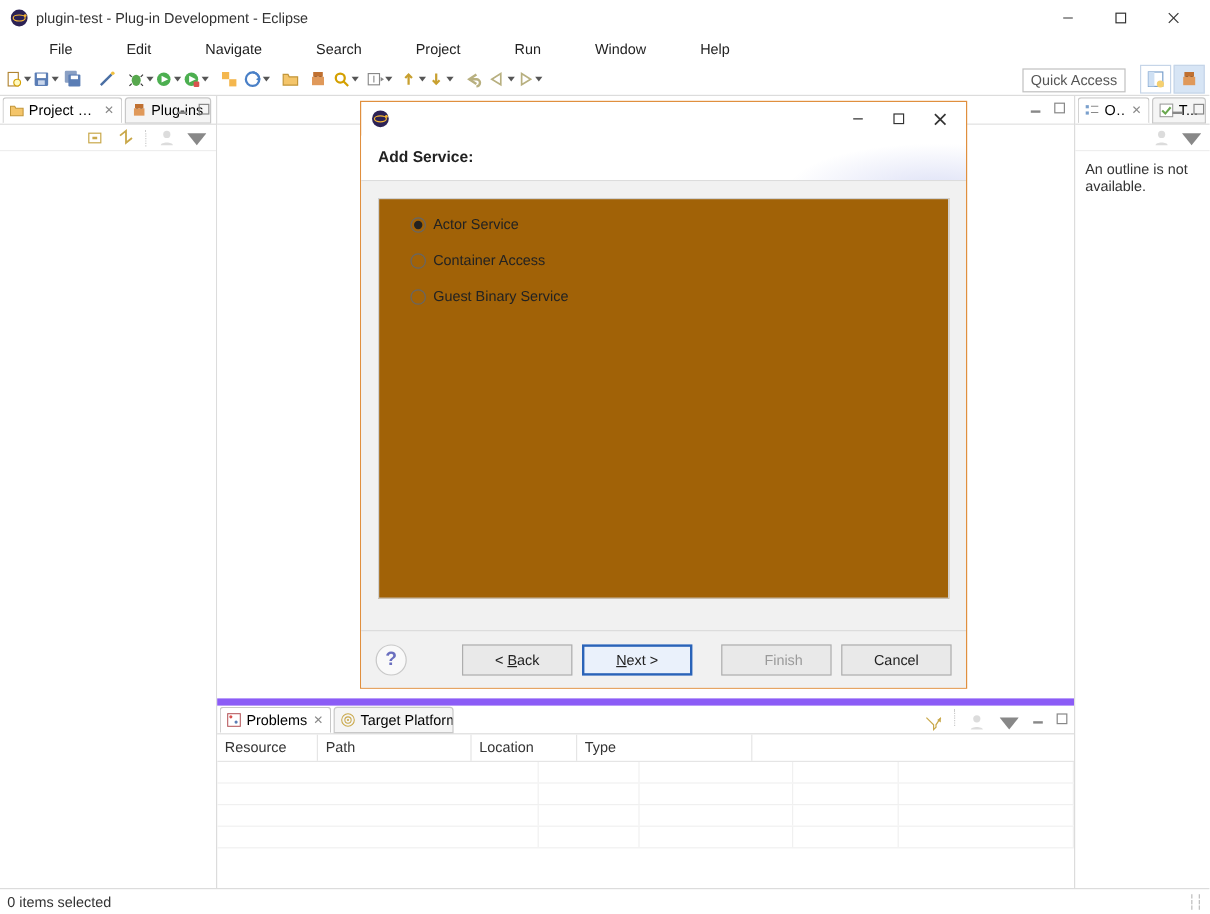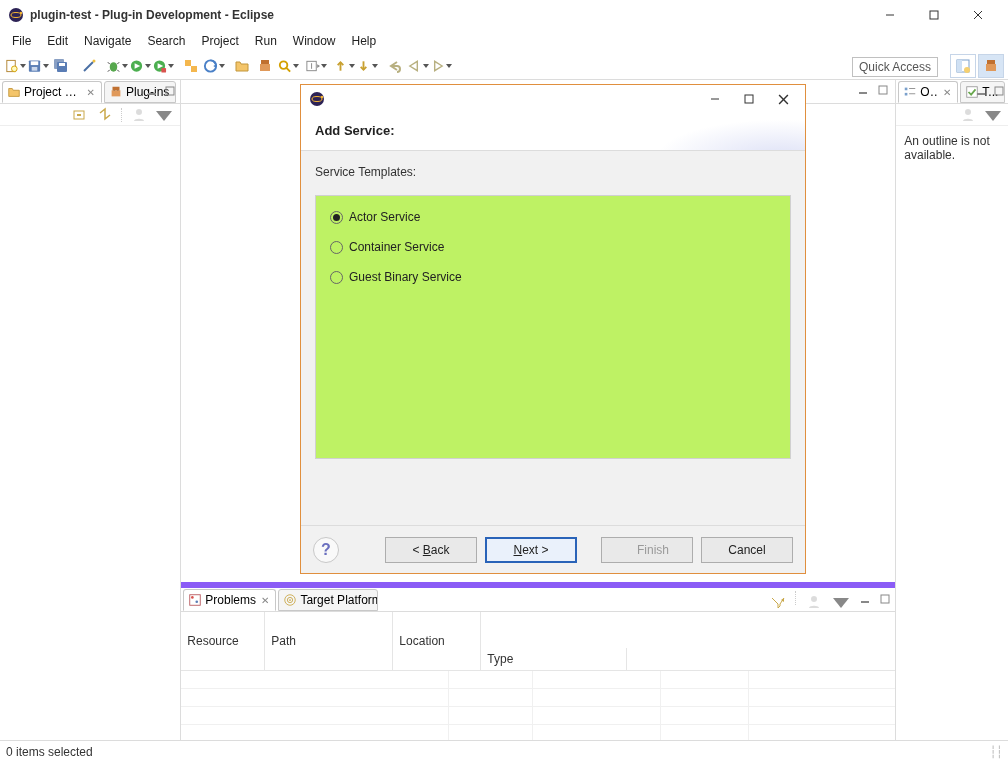--- a/index.html
+++ b/index.html
@@ -1,27 +1,27 @@
 <!DOCTYPE html>
 <html><head>
 <meta charset="utf-8">
 <style>
 * { box-sizing: border-box; margin: 0; padding: 0; font-family: "Segoe UI", Tahoma, sans-serif; font-size: 12px; }
 body { background: #ffffff; width: 1008px; height: 762px; overflow: hidden; position: relative; }
 
 
 .titlebar { height: 30px; display: flex; align-items: center; padding: 0 8px; }
 .titlebar .app-icon { width: 16px; height: 16px; margin-right: 6px; }
-.titlebar .title-text { color: #333; flex: 1; font-weight: bold; }
+.titlebar .title-text { color: #333; flex: 1; }
 .titlebar .win-btns { display: flex; gap: 0; }
 .titlebar .win-btn { width: 44px; height: 28px; display: flex; align-items: center; justify-content: center; color: #666; }
 
 
 .menubar { height: 22px; display: flex; align-items: center; padding: 0 4px; }
-.menubar .menu-item { padding: 2px 8px; color: #222; }
+.menubar .menu-item { padding: 2px 8px; color: #222; margin-left: 29px; }
 
 
 .toolbar { height: 28px; border-bottom: 1px solid #dcdcdc; display: flex; align-items: center; padding: 0 4px; gap: 0; position: relative; background:#fff; }
 .tbtn { width: 22px; height: 22px; display: flex; align-items: center; justify-content: center; margin-right: 1px; }
 .tbtn svg { width:16px; height:16px; }
 .tdrop::after { content:""; border-left:3px solid transparent; border-right:3px solid transparent; border-top:4px solid #555; margin-left:1px; display:inline-block; vertical-align:middle; }
 .tsep { width:5px; }
 .quick-access { position:absolute; right:70px; top:5px; border:1px solid #c0c0c0; padding:2px 6px; color:#555; background:#fff; }
 .persp-btns { position:absolute; right:4px; top:2px; display:flex; gap:2px; }
 .persp-btn { width:26px; height:24px; border:1px solid #c6d5e8; display:flex; align-items:center; justify-content:center; }
@@ -53,21 +53,21 @@
 .bottom-panel { height:158px; border-top:6px solid #8b5cf6; display:flex; flex-direction:column; }
 .bottom-tabrow { height:24px; display:flex; align-items:flex-end; padding:0 2px; border-bottom:1px solid #dcdcdc; position:relative; }
 .items-row { padding:2px 6px; color:#333; }
 .problems-table { flex:1; overflow:hidden; }
 .ptbl-head { display:flex; border-bottom:1px solid #e5e5e5; background:#fff; }
 .ptbl-head .col { border-right:1px solid #e5e5e5; padding:4px 6px; color:#333; display:flex; align-items:center; justify-content:space-between; }
 .col.desc { width:268px; }
 .col.res { width:84px; }
 .col.path { width:128px; }
 .col.loc { width:88px; }
-.col.type { width:146px;margin-top:36px; }
+.col.type { width:146px; }
 .ptbl-body .row { display:flex; height:18px; border-bottom:1px solid #f0f0f0; }
 .ptbl-body .row .cell { border-right:1px solid #f0f0f0; }
 
 
 .statusbar { height:22px; border-top:1px solid #dcdcdc; display:flex; align-items:center; padding:0 6px; font-size:12px; color:#333; justify-content:space-between; }
 .status-grip { color:#bbb; letter-spacing:-1px; }
 
 
 .outline-body { padding:8px 8px; color:#333; }
 
@@ -77,21 +77,21 @@
 .modal-titlebar .spacer { flex:1; }
 .modal-winbtn { width:28px; height:20px; display:flex; align-items:center; justify-content:center; color:#333; margin-left:6px; }
 .modal-header { padding:10px 14px 12px 14px; border-bottom:1px solid #dcdcdc; position:relative; background:#fff; }
 .modal-header::after { content:""; position:absolute; right:0; top:0; width:170px; height:100%;
   background: radial-gradient(ellipse at 85% 120%, rgba(160,170,230,0.35), rgba(255,255,255,0) 60%); pointer-events:none; }
 .modal-title { font-weight:bold; font-size:13px; color:#222; }
 .modal-sub { margin:6px 0 0 12px; color:#333; }
 .modal-body { flex:1; background:#f1f1f1; padding:14px; }
 .modal-body-inner { }
 .svc-label { color:#333; margin-bottom:16px; }
-.svc-list { border:1px solid #d0d0d0; background:#bef264; padding:14px 14px; height:264px; margin-bottom:12px; }
+.svc-list { border:1px solid #d0d0d0; background:#a16207; padding:14px 26px; height:334px; margin-bottom:12px; }
 .radio-row { display:flex; align-items:center; gap:6px; margin-bottom:16px; color:#222; }
 .radio { width:13px; height:13px; border:1px solid #666; border-radius:50%; display:inline-flex; align-items:center; justify-content:center; }
 .radio.checked::after { content:""; width:7px; height:7px; background:#222; border-radius:50%; }
 .modal-footer { height:48px; border-top:1px solid #dcdcdc; display:flex; align-items:center; padding:0 12px; gap:8px; background:#f1f1f1; }
 .help-btn { width:26px; height:26px; border:1px solid #c8c8c8; border-radius:50%; display:flex; align-items:center; justify-content:center; color:#6a6fbf; font-weight:bold; font-size:16px; margin-right:auto; background:#f9f9f9; }
 .dlg-btn { width:92px; height:26px; border:1px solid #adadad; background:#e9e9e9; display:flex; align-items:center; justify-content:center; color:#222; }
 .dlg-btn.primary { border:2px solid #2a63b8; background:#eaf1fb; }
 .dlg-btn.disabled { color:#9a9a9a;padding-left:12px; }
 .dlg-btn u { text-decoration:underline; }
 
@@ -528,29 +528,28 @@
           <line x1="1" y1="1" x2="9" y2="9" stroke="#333" stroke-width="1.3"></line>
           <line x1="9" y1="1" x2="1" y2="9" stroke="#333" stroke-width="1.3"></line>
         </svg>
       </span>
   </div>
   <div class="modal-header">
     <div class="modal-title">Add Service:</div>
   </div>
   <div class="modal-body">
     <div class="modal-body-inner">
-      <div class="svc-label">Service Templates:</div>
       <div class="svc-list">
         <div class="radio-row">
           <span class="radio checked"></span>
           <span>Actor Service</span>
         </div>
         <div class="radio-row">
           <span class="radio"></span>
-          <span>Container Service</span>
+          <span>Container Access</span>
         </div>
         <div class="radio-row">
           <span class="radio"></span>
           <span>Guest Binary Service</span>
         </div>
       </div>
     </div>
   </div>
   <div class="modal-footer">
     <div class="help-btn">?</div>

